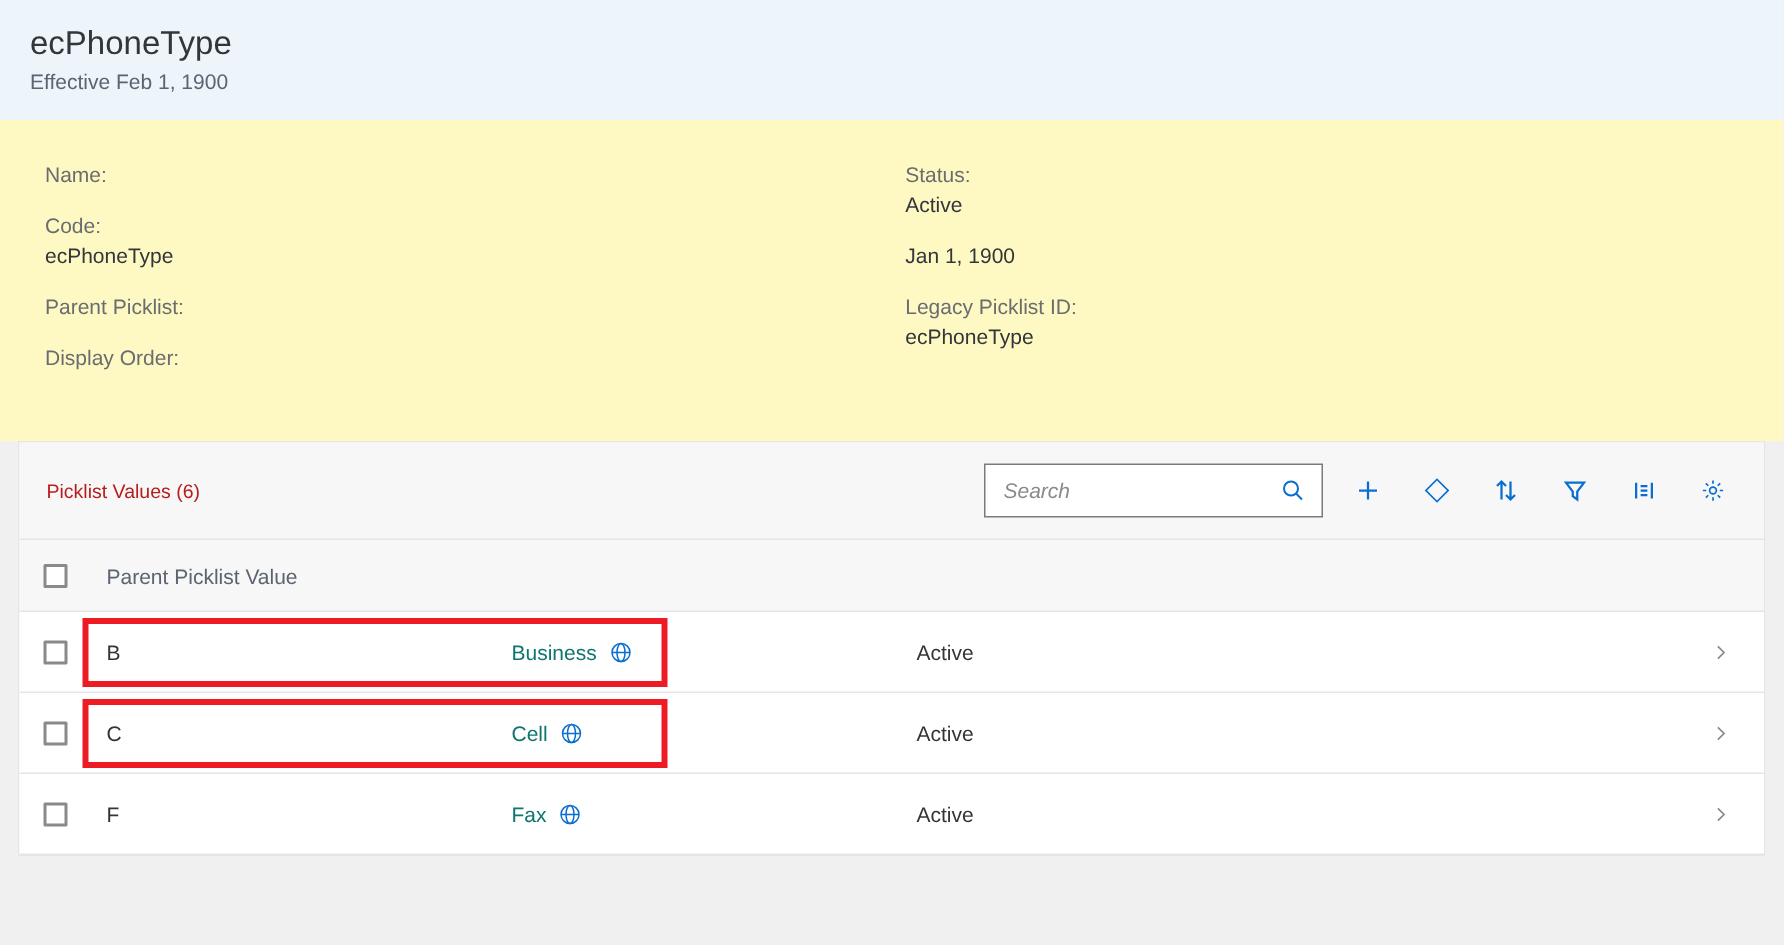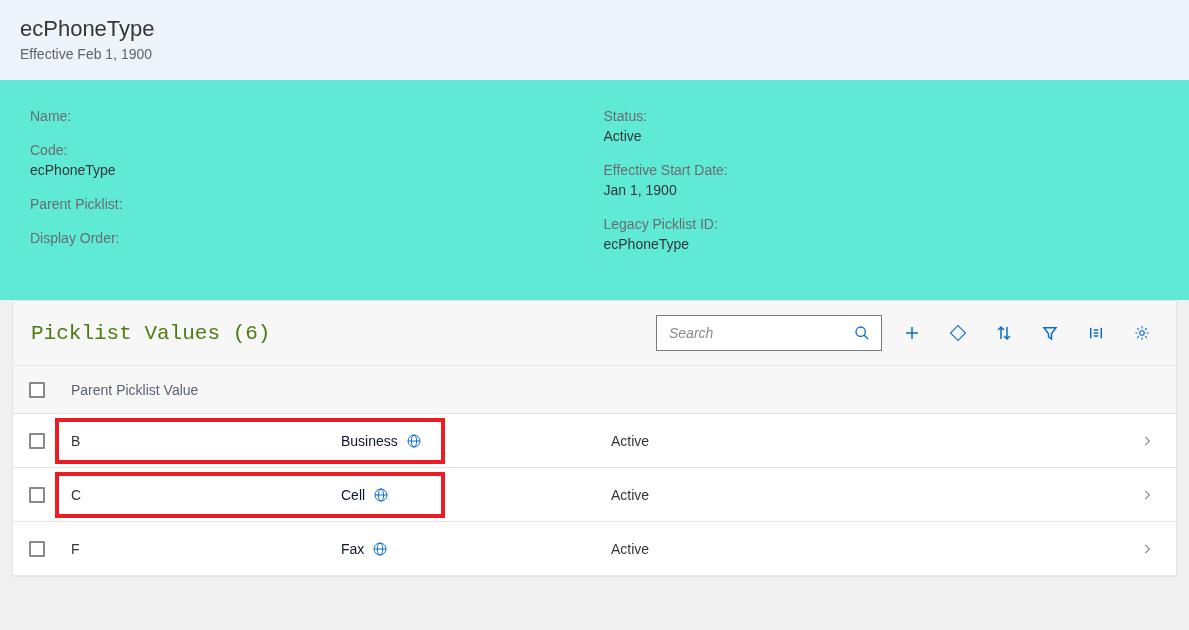--- a/index.html
+++ b/index.html
@@ -21,21 +21,21 @@
     font-size: 22px;
     color: #32363a;
     font-weight: 400;
     margin-bottom: 4px;
   }
   .page-subtitle {
     font-size: 14px;
     color: #5b6470;
   }
   .details-panel {
-    background: #5eead4;
+    background: #fef9c3;
     padding: 28px 12px 30px 30px;
   }
   .details-grid {
     display: flex;
   }
   .details-col {
     flex: 1;
     max-width: 590px;
   }
   .field {
@@ -58,25 +58,24 @@
     border: 1px solid #e5e5e5;
   }
   .section-header {
     display: flex;
     align-items: center;
     padding: 14px 14px 14px 18px;
     background: #f7f7f7;
     border-bottom: 1px solid #e5e5e5;
   }
   .section-title {
-    font-size: 21px;
-    color: #4d7c0f;
+    font-size: 13px;
+    color: #b91c1c;
     font-weight: 400;
     flex: 0 0 auto;
-    font-family: Liberation Mono, monospace;
   }
   .section-title .count {
     font-weight: 400;
   }
   .section-header-spacer { flex: 1; }
   .search-wrap {
     display: flex;
     align-items: center;
     border: 1px solid #7a7a7a;
     background: #fff;
@@ -133,21 +132,21 @@
     min-height: 48px;
   }
   .tr .cell-check {
     width: 44px;
     display: flex;
     align-items: center;
     justify-content: flex-start;
     padding-left: 2px;
   }
   .tr .cell-ext { width: 270px; color: #32363a; }
-  .tr .cell-label { width: 270px; color: #0f172a; display: flex; align-items: center; gap: 8px; }
+  .tr .cell-label { width: 270px; color: #0f766e; display: flex; align-items: center; gap: 8px; }
   .tr .cell-status { width: 262px; color: #32363a; }
   .tr .cell-parent { flex: 1; color: #32363a; }
   .tr .cell-chevron { width: 30px; display: flex; align-items: center; justify-content: center; color: #8a8a8a; }
   .tr.header-row .cell-ext,
   .tr.header-row .cell-label,
   .tr.header-row .cell-status,
   .tr.header-row .cell-parent { color: #5b6470; }
   .checkbox {
     width: 16px;
     height: 16px;
@@ -191,21 +190,20 @@
         <div class="field-label">Display Order:</div>
         <div class="field-value"></div>
       </div>
     </div>
     <div class="details-col">
       <div class="field">
         <div class="field-label">Status:</div>
         <div class="field-value">Active</div>
       </div>
       <div class="field">
-        <div class="field-label">Effective Start Date:</div>
         <div class="field-value">Jan 1, 1900</div>
       </div>
       <div class="field">
         <div class="field-label">Legacy Picklist ID:</div>
         <div class="field-value">ecPhoneType</div>
       </div>
     </div>
   </div>
 </div>
 

